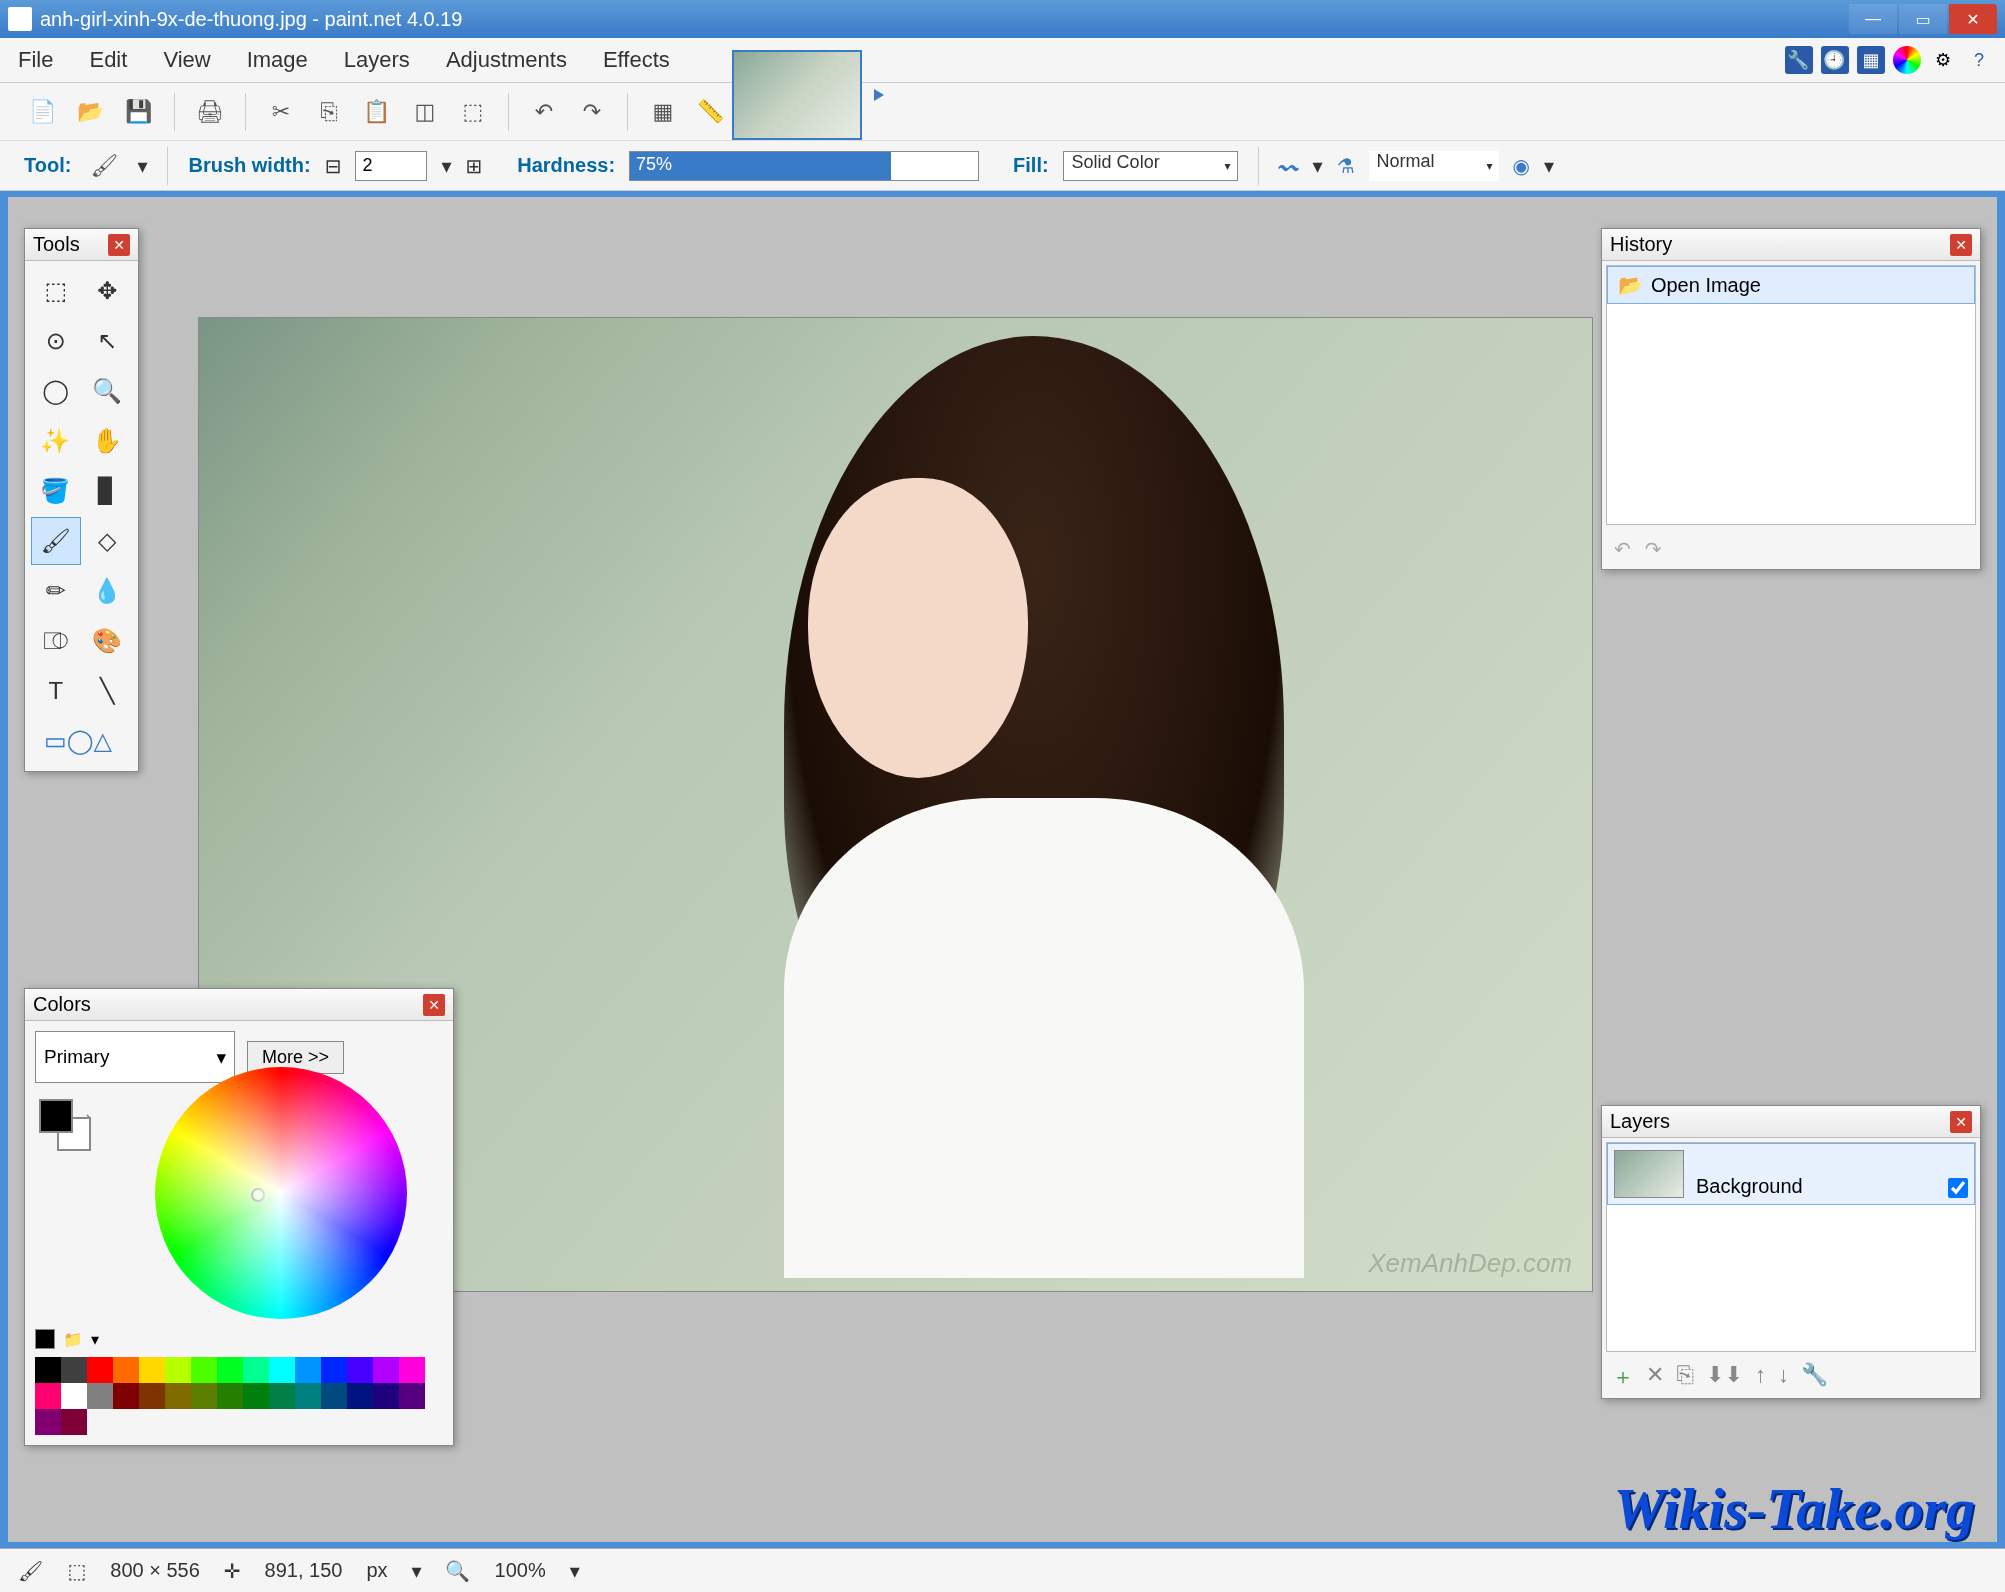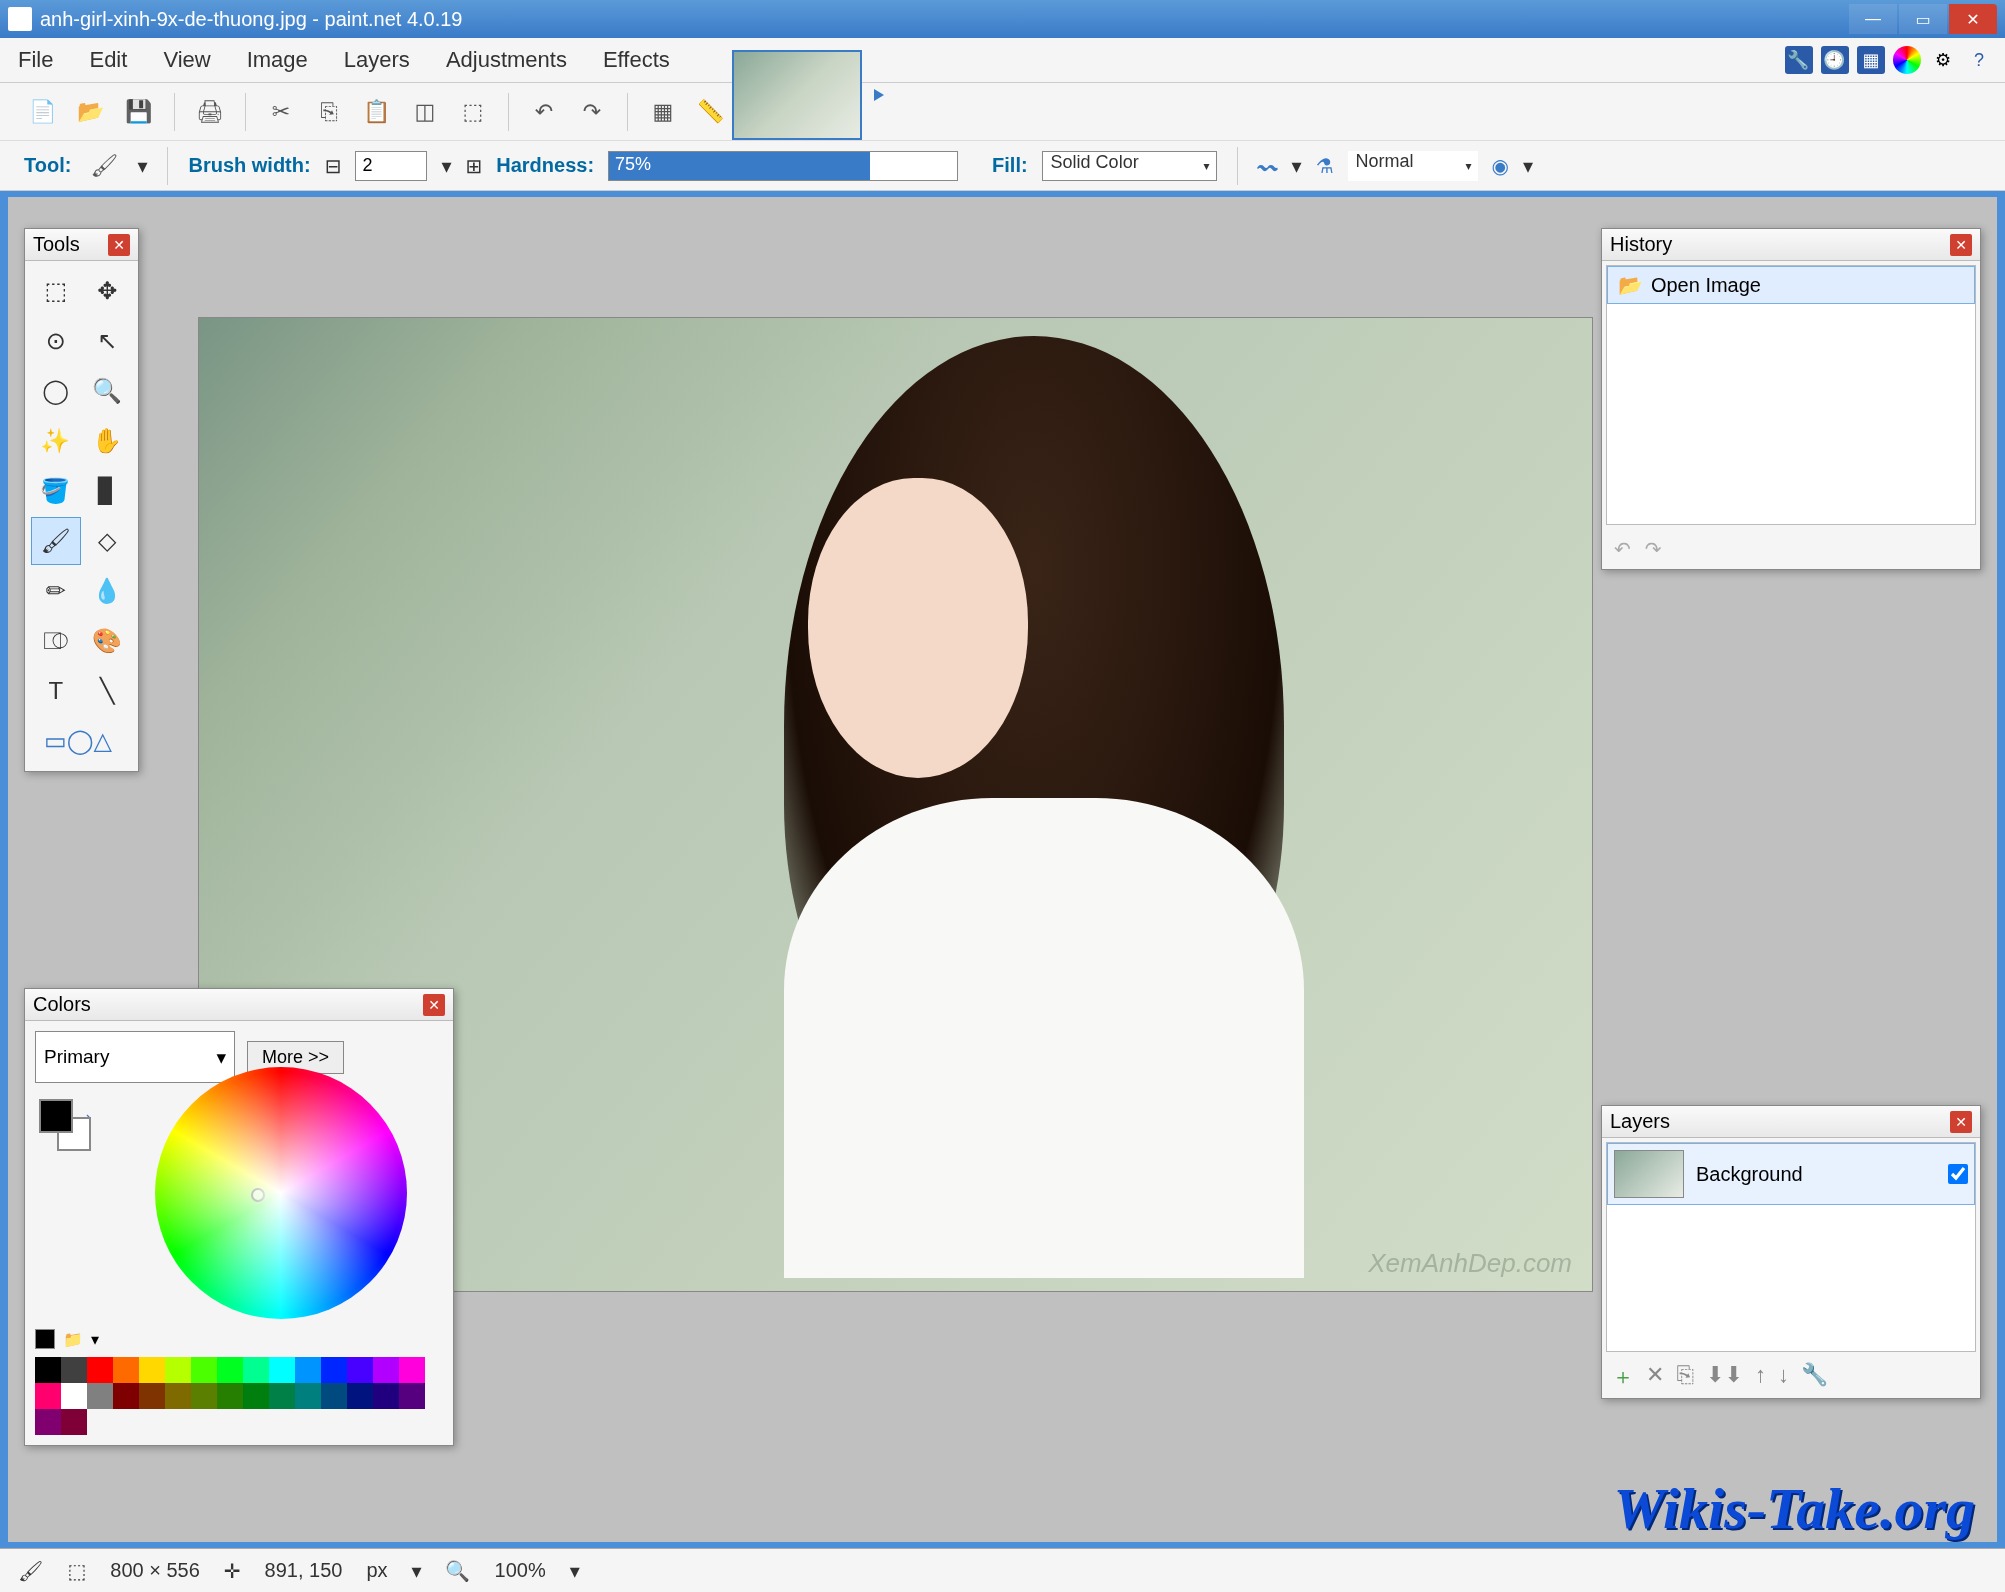--- a/index.html
+++ b/index.html
@@ -78,21 +78,21 @@
 .color-wheel { width: 252px; height: 252px; border-radius: 50%; background: conic-gradient(red, magenta, blue, cyan, lime, yellow, red); position: relative; margin-left: 120px; margin-top: -60px; }
 .color-wheel::after { content: ''; position: absolute; inset: 0; border-radius: 50%; background: radial-gradient(circle, white 0%, rgba(255,255,255,0) 68%); }
 .wheel-cursor { position: absolute; left: 38%; top: 48%; width: 14px; height: 14px; border: 2px solid #000; border-radius: 50%; background: rgba(255,255,255,0.5); }
 .add-color-row { display: flex; align-items: center; gap: 8px; margin-top: 10px; }
 .palette-strip { display: flex; flex-wrap: wrap; margin-top: 8px; }
 .pal { width: 26px; height: 26px; }
 
 
 .layers-panel { top: 1105px; right: 24px; width: 380px; }
 .layers-body { background: white; border: 1px solid #bbb; margin: 4px; height: 210px; }
-.layer-row { display: flex; align-items: center; gap: 12px; padding: 6px; border: 1px solid #7ab0e8; background: #e8f2ff; }
+.layer-row { display: flex; align-items: flex-end; gap: 12px; padding: 6px; border: 1px solid #7ab0e8; background: #e8f2ff; }
 .layer-thumb { width: 70px; height: 48px; background: linear-gradient(135deg, #8aa898, #e8ece4); border: 1px solid #888; }
 .layer-name { flex: 1; font-size: 20px; }
 .layer-check { width: 20px; height: 20px; }
 .layers-toolbar { display: flex; gap: 12px; padding: 6px 10px; font-size: 22px; color: #888; }
 
 
 .statusbar { position: absolute; bottom: 0; left: 0; right: 0; height: 44px; background: #f5f5f5; border-top: 1px solid #aaa; display: flex; align-items: center; padding: 0 18px; font-size: 20px; color: #333; gap: 24px; }
 .status-flex { flex: 1; }
 
 
@@ -156,21 +156,21 @@
 <div class="toolbar2">
   <span class="tb2-label">Tool:</span>
   <div class="tb-btn">🖌</div>
   <span>▾</span>
   <div class="tb-sep"></div>
   <span class="tb2-label">Brush width:</span>
   <span>⊟</span>
   <input class="tb2-input" value="2" style="">
   <span>▾</span>
   <span>⊞</span>
-  <span class="tb2-label" style="margin-left:0">Hardness:</span>
+  <span class="tb2-label" style="margin-left:21px">Hardness:</span>
   <div class="hardness-bar">
     <div class="hardness-fill">75%</div>
     <div class="hardness-empty"></div>
   </div>
   <span class="tb2-label" style="margin-left:20px">Fill:</span>
   <div class="tb2-dropdown" style="width:175px"><span>Solid Color</span></div>
   <div class="tb-sep"></div>
   <span style="color:#3a7bc8">〰</span>
   <span>▾</span>
   <span style="color:#3a7bc8">⚗</span>

